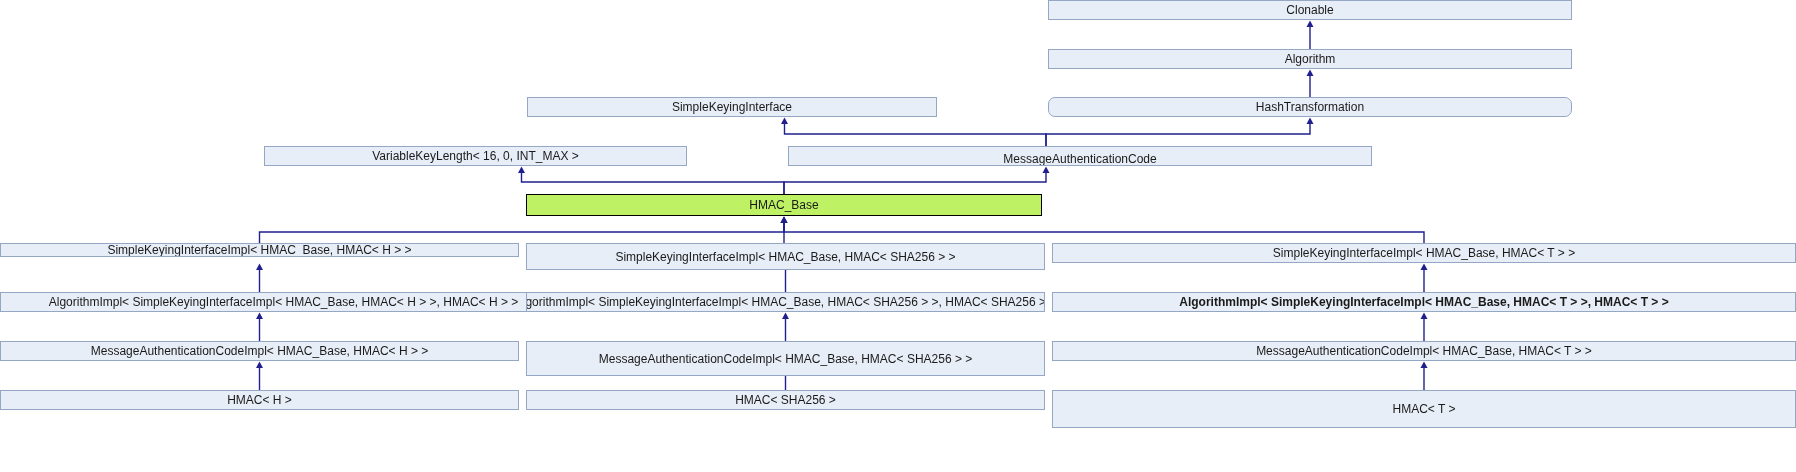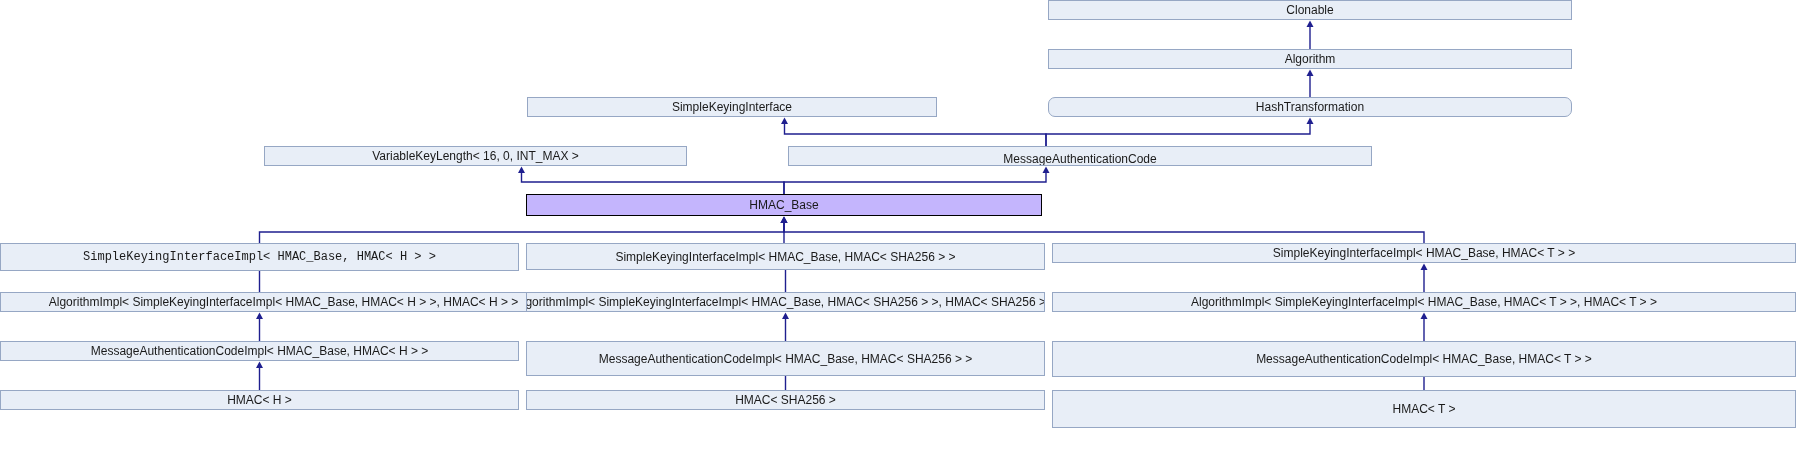--- a/index.html
+++ b/index.html
@@ -10,21 +10,21 @@
   #diagram{position:absolute;left:0;top:0;width:1796px;height:472px;padding-left:48px;}
   .node{
     position:absolute;box-sizing:border-box;
     background:#e8eef7;border:1px solid #96a7c4;
     display:flex;align-items:center;justify-content:center;
     font-size:12px;color:#1a1a1a;line-height:1;
     white-space:nowrap;overflow:hidden;
     z-index:3;
   }
   .node.current{
-    background:#c4b5fd;border:1px solid #000000;
+    background:#bef264;border:1px solid #000000;
   }
   .node .label{pointer-events:none;}
   svg.edges{position:absolute;left:0;top:0;width:1796px;height:472px;z-index:1;}
   svg.edges line, svg.edges path{stroke:#1f1f8f;stroke-width:1.4;fill:none;}
   svg.edges polygon{fill:#1f1f8f;}
 </style>
 </head>
 <body>
 
 <div id="diagram">
@@ -84,45 +84,45 @@
       </div>
       <div class="node" style="left: 264px; top: 146px; width: 423px; height: 20px;">
         <span class="label">VariableKeyLength&lt; 16, 0, INT_MAX &gt;</span>
       </div>
       <div class="node" style="left: 788px; top: 146px; width: 584px; height: 20px; align-items: flex-end;">
         <span class="label">MessageAuthenticationCode</span>
       </div>
       <div class="node current" style="left: 526px; top: 194px; width: 516px; height: 22px;">
         <span class="label">HMAC_Base</span>
       </div>
-      <div class="node" style="left: 0px; top: 243px; width: 519px; height: 28px; font-family: Liberation Mono, monospace;">
+      <div class="node" style="left: 0px; top: 243px; width: 519px; height: 14px;">
         <span class="label">SimpleKeyingInterfaceImpl&lt; HMAC_Base, HMAC&lt; H &gt; &gt;</span>
       </div>
       <div class="node" style="left: 526px; top: 243px; width: 519px; height: 27px;">
         <span class="label">SimpleKeyingInterfaceImpl&lt; HMAC_Base, HMAC&lt; SHA256 &gt; &gt;</span>
       </div>
       <div class="node" style="left: 1052px; top: 243px; width: 744px; height: 20px;">
         <span class="label">SimpleKeyingInterfaceImpl&lt; HMAC_Base, HMAC&lt; T &gt; &gt;</span>
       </div>
       <div class="node" style="left: 0px; top: 292px; width: 567px; height: 20px;">
         <span class="label">AlgorithmImpl&lt; SimpleKeyingInterfaceImpl&lt; HMAC_Base, HMAC&lt; H &gt; &gt;, HMAC&lt; H &gt; &gt;</span>
       </div>
       <div class="node" style="left: 526px; top: 292px; width: 519px; height: 20px;">
         <span class="label">AlgorithmImpl&lt; SimpleKeyingInterfaceImpl&lt; HMAC_Base, HMAC&lt; SHA256 &gt; &gt;, HMAC&lt; SHA256 &gt; &gt;</span>
       </div>
-      <div class="node" style="left: 1052px; top: 292px; width: 744px; height: 20px;">
+      <div class="node" style="left: 1052px; top: 292px; width: 744px; height: 20px; font-weight: bold;">
         <span class="label">AlgorithmImpl&lt; SimpleKeyingInterfaceImpl&lt; HMAC_Base, HMAC&lt; T &gt; &gt;, HMAC&lt; T &gt; &gt;</span>
       </div>
       <div class="node" style="left: 0px; top: 341px; width: 519px; height: 20px;">
         <span class="label">MessageAuthenticationCodeImpl&lt; HMAC_Base, HMAC&lt; H &gt; &gt;</span>
       </div>
       <div class="node" style="left: 526px; top: 341px; width: 519px; height: 35px;">
         <span class="label">MessageAuthenticationCodeImpl&lt; HMAC_Base, HMAC&lt; SHA256 &gt; &gt;</span>
       </div>
-      <div class="node" style="left: 1052px; top: 341px; width: 744px; height: 36px;">
+      <div class="node" style="left: 1052px; top: 341px; width: 744px; height: 20px;">
         <span class="label">MessageAuthenticationCodeImpl&lt; HMAC_Base, HMAC&lt; T &gt; &gt;</span>
       </div>
       <div class="node" style="left: 0px; top: 390px; width: 519px; height: 20px;">
         <span class="label">HMAC&lt; H &gt;</span>
       </div>
       <div class="node" style="left: 526px; top: 390px; width: 519px; height: 20px; justify-content: center;">
         <span class="label">HMAC&lt; SHA256 &gt;</span>
       </div>
       <div class="node" style="left: 1052px; top: 390px; width: 744px; height: 38px; align-items: center;">
         <span class="label">HMAC&lt; T &gt;</span>

